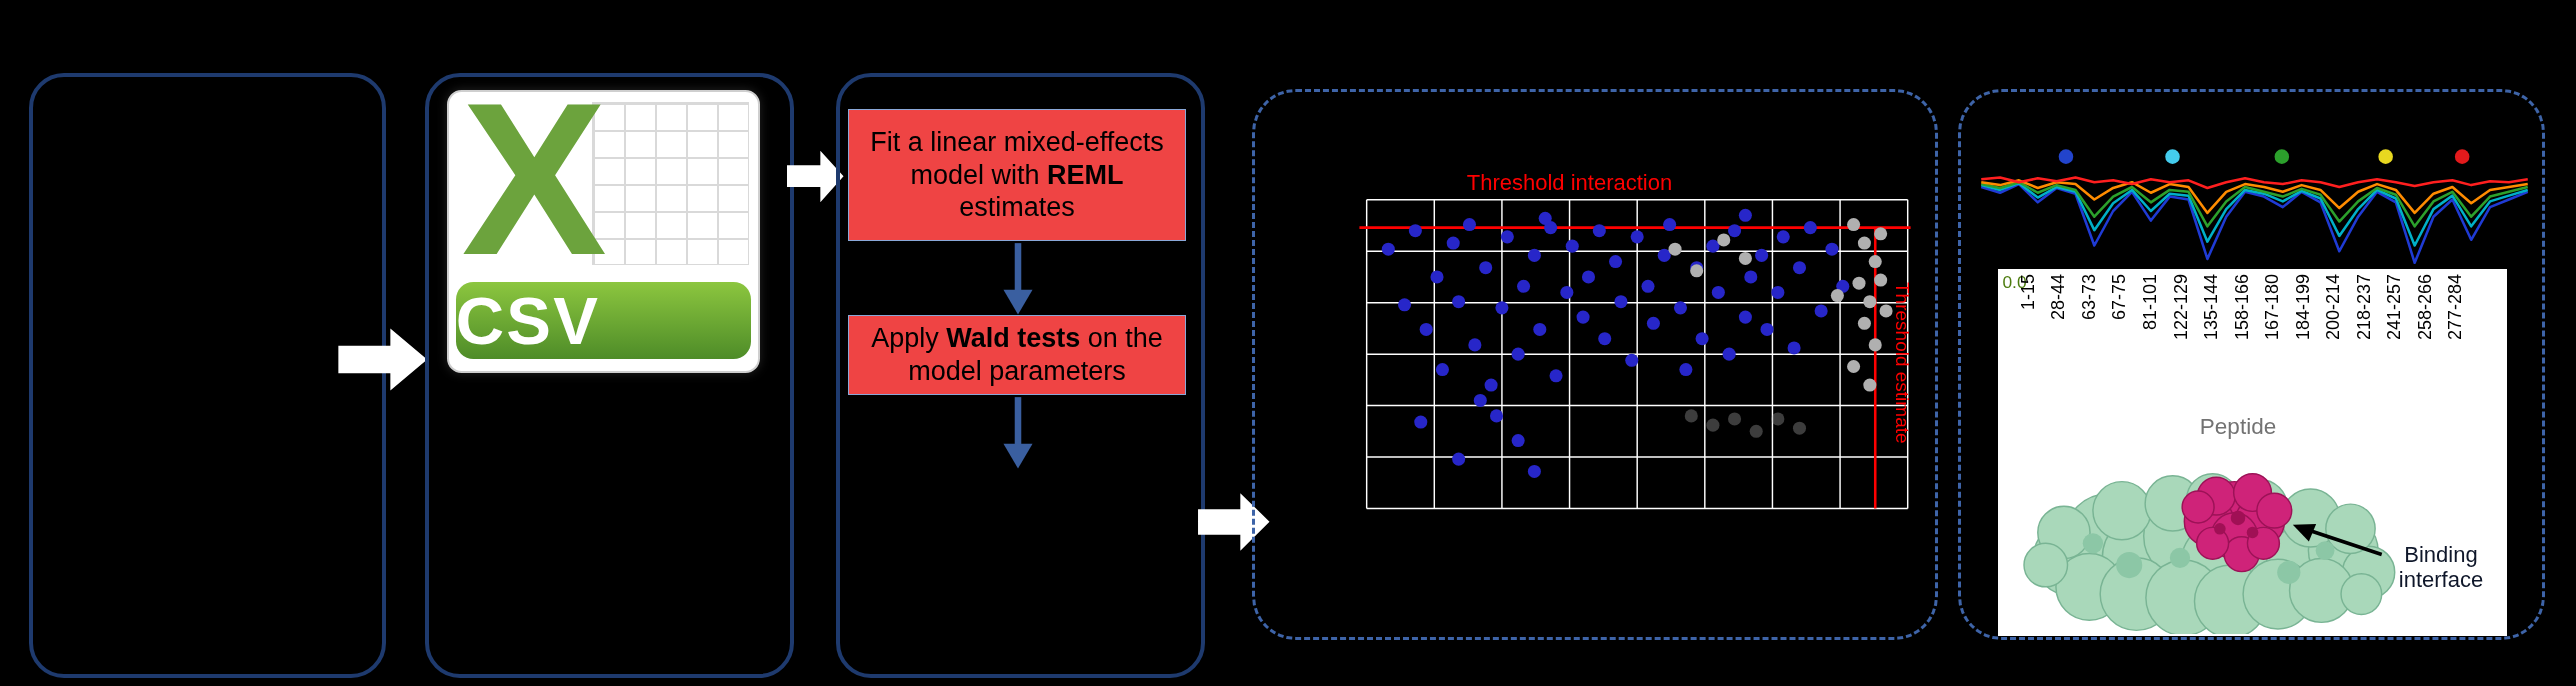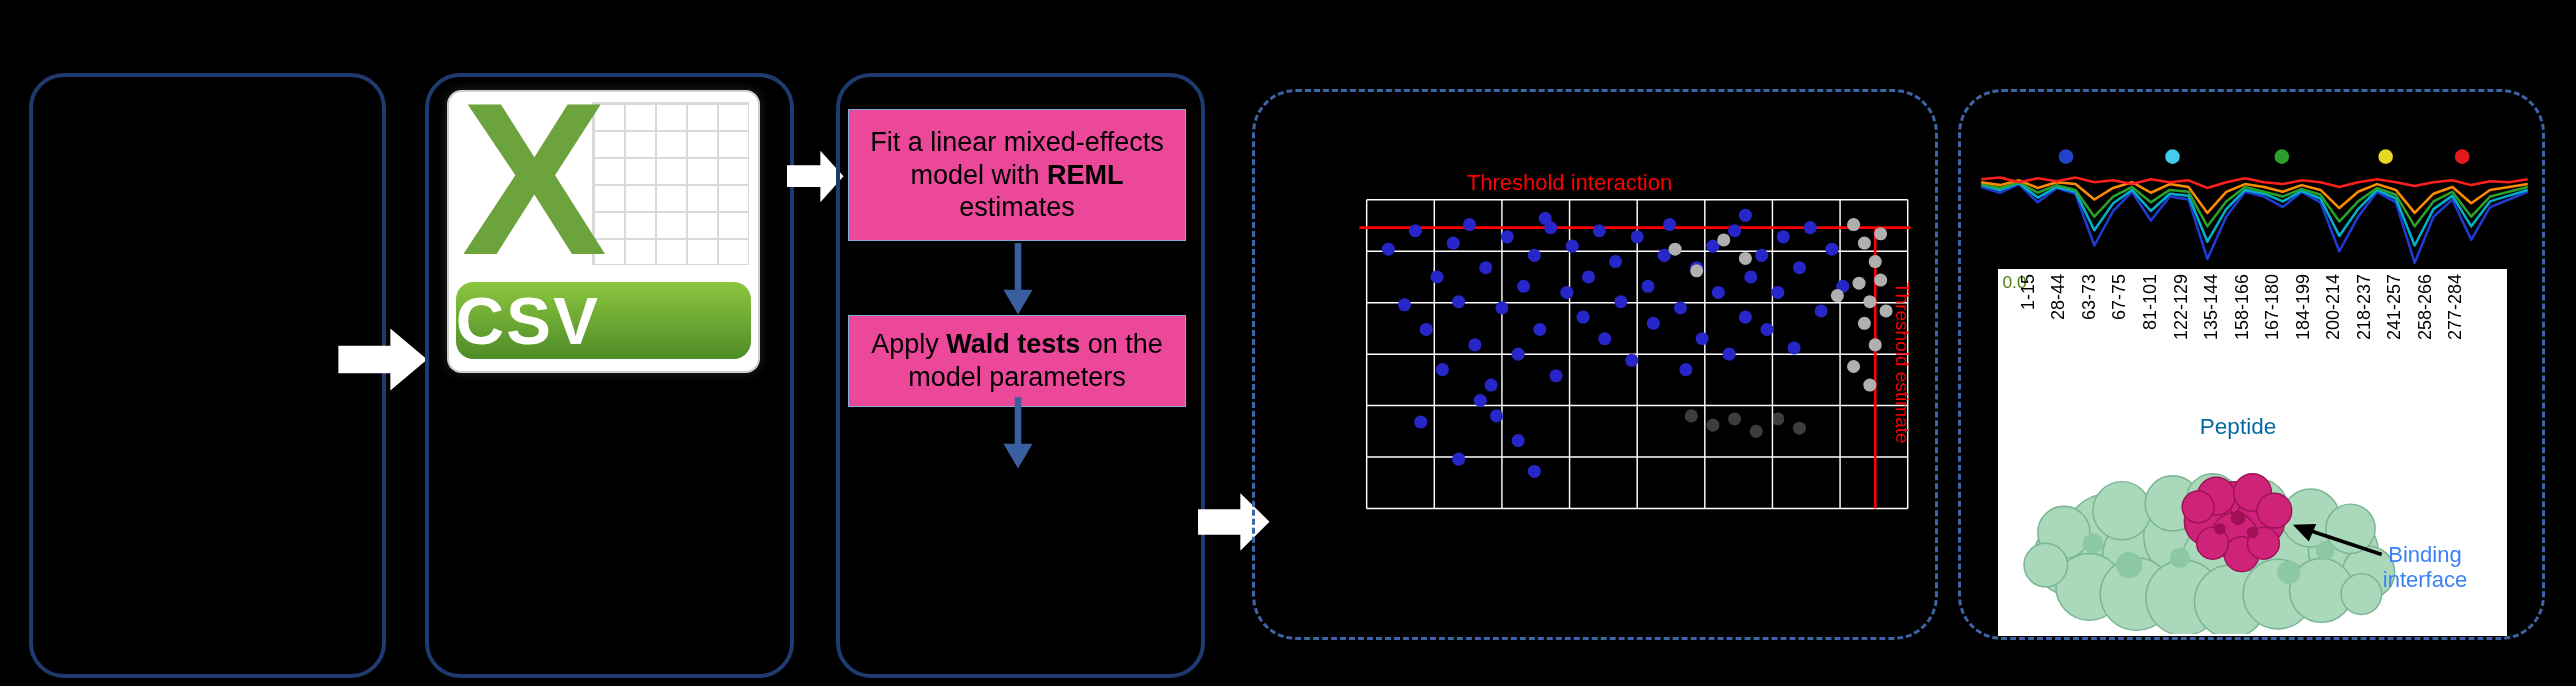--- a/index.html
+++ b/index.html
@@ -17,43 +17,43 @@
       background:
         repeating-linear-gradient(to right, #d9d9d9 0 1.5px, transparent 1.5px 31px),
         repeating-linear-gradient(to bottom, #d9d9d9 0 1.5px, transparent 1.5px 27px);
       border:1.5px solid #d9d9d9; }
   .csv-x { position:absolute; left:14.5px; top:-13px; font-size:218px; line-height:204px; font-weight:bold; color:#6ca33d; }
   .csv-banner { position:absolute; left:8.7px; right:8.7px; bottom:14.5px; height:77px; border-radius:17.4px;
       background:linear-gradient(#8cc63f,#4e8c28); display:flex; align-items:center; justify-content:flex-start;
       color:#fff; font-weight:bold; font-size:67px; letter-spacing:2.2px; }
 
   
-  .step { position:absolute; left:848px; width:338px; background:#ec4899; border:1.5px solid #8aa8d8;
+  .step { position:absolute; left:848px; width:338px; background:#ef4444; border:1.5px solid #8aa8d8;
       display:flex; align-items:center; justify-content:center; box-sizing:border-box; padding:5.8px 8.7px; }
   .step-text { white-space:pre-line; text-align:center; color:#000; font-size:27px; line-height:1.22; }
   .varrow { position:absolute; left:1002px; width:32px; }
   .flow-arrow { position:absolute; }
 
   
   .scatter-svg { position:absolute; left:1352px; top:149px; }
   .thr-top-label { position:absolute; left:1417px; top:170px; width:305px; text-align:center;
       color:#ff0000; font-size:22px; }
   .thr-right-label { position:absolute; left:1913px; top:282px; color:#ff0000; font-size:19px;
       transform:rotate(90deg); transform-origin:0 0; white-space:nowrap; }
 
   
   .profile-svg { position:absolute; left:1971px; top:145px; }
   .peptide-panel { position:absolute; left:1998px; top:269px; width:509px; height:367px; background:#fff; }
   .ytick { position:absolute; left:4.4px; top:2.9px; color:#4d7c0f; font-size:17.4px; }
   .ptick { position:absolute; top:140px; width:135px; height:22px; line-height:22px;
       transform:rotate(-90deg); transform-origin:0 0; text-align:right;
       color:#000; font-size:18px; white-space:nowrap; }
-  .peptide-label { position:absolute; left:0; top:145px; width:480px; text-align:center; color:#0369a1; font-size:22.5px; }
+  .peptide-label { position:absolute; left:0; top:145px; width:480px; text-align:center; color:#737373; font-size:22.5px; }
   .protein-svg { position:absolute; left:22px; top:180px; }
-  .binding-label { position:absolute; left:365px; top:273px; width:124px; color:#3b82f6; font-size:22px; line-height:1.15; text-align:center; }
+  .binding-label { position:absolute; left:381px; top:273px; width:124px; color:#0f172a; font-size:22px; line-height:1.15; text-align:center; }
   .binding-arrow { position:absolute; left:289px; top:249px; }
 </style>
 </head>
 <body>
 
 <div class="canvas">
 
   <div class="solid-box" style="left:29px; top:73px; width:349px; height:597px;"></div>
 
   <svg class="flow-arrow" style="left:338px; top:327px;" width="91" height="65" viewBox="0 0 125 90">
@@ -78,21 +78,21 @@
 
   <div class="step" style="top:109px; height:132px;">
     <div class="step-text"><span>Fit a linear mixed-effects model with </span><b>REML</b><span> estimates</span></div>
   </div>
 
   <svg class="varrow" style="top:243px;" width="32" height="73" viewBox="0 0 44 100">
     <line x1="22" y1="0" x2="22" y2="66" stroke="#3a5fa0" stroke-width="9"></line>
     <polygon points="2,64 42,64 22,98" fill="#3a5fa0"></polygon>
   </svg>
 
-  <div class="step" style="top:315px; height:92px;">
+  <div class="step" style="top:315px; height:80px;">
     <div class="step-text"><span>Apply </span><b>Wald tests</b><span> on the model parameters</span></div>
   </div>
 
   <svg class="varrow" style="top:397px;" width="32" height="73" viewBox="0 0 44 100">
     <line x1="22" y1="0" x2="22" y2="66" stroke="#3a5fa0" stroke-width="9"></line>
     <polygon points="2,64 42,64 22,98" fill="#3a5fa0"></polygon>
   </svg>
 
 
   <svg class="flow-arrow" style="left:1198px; top:491px;" width="73" height="62" viewBox="0 0 100 85">

